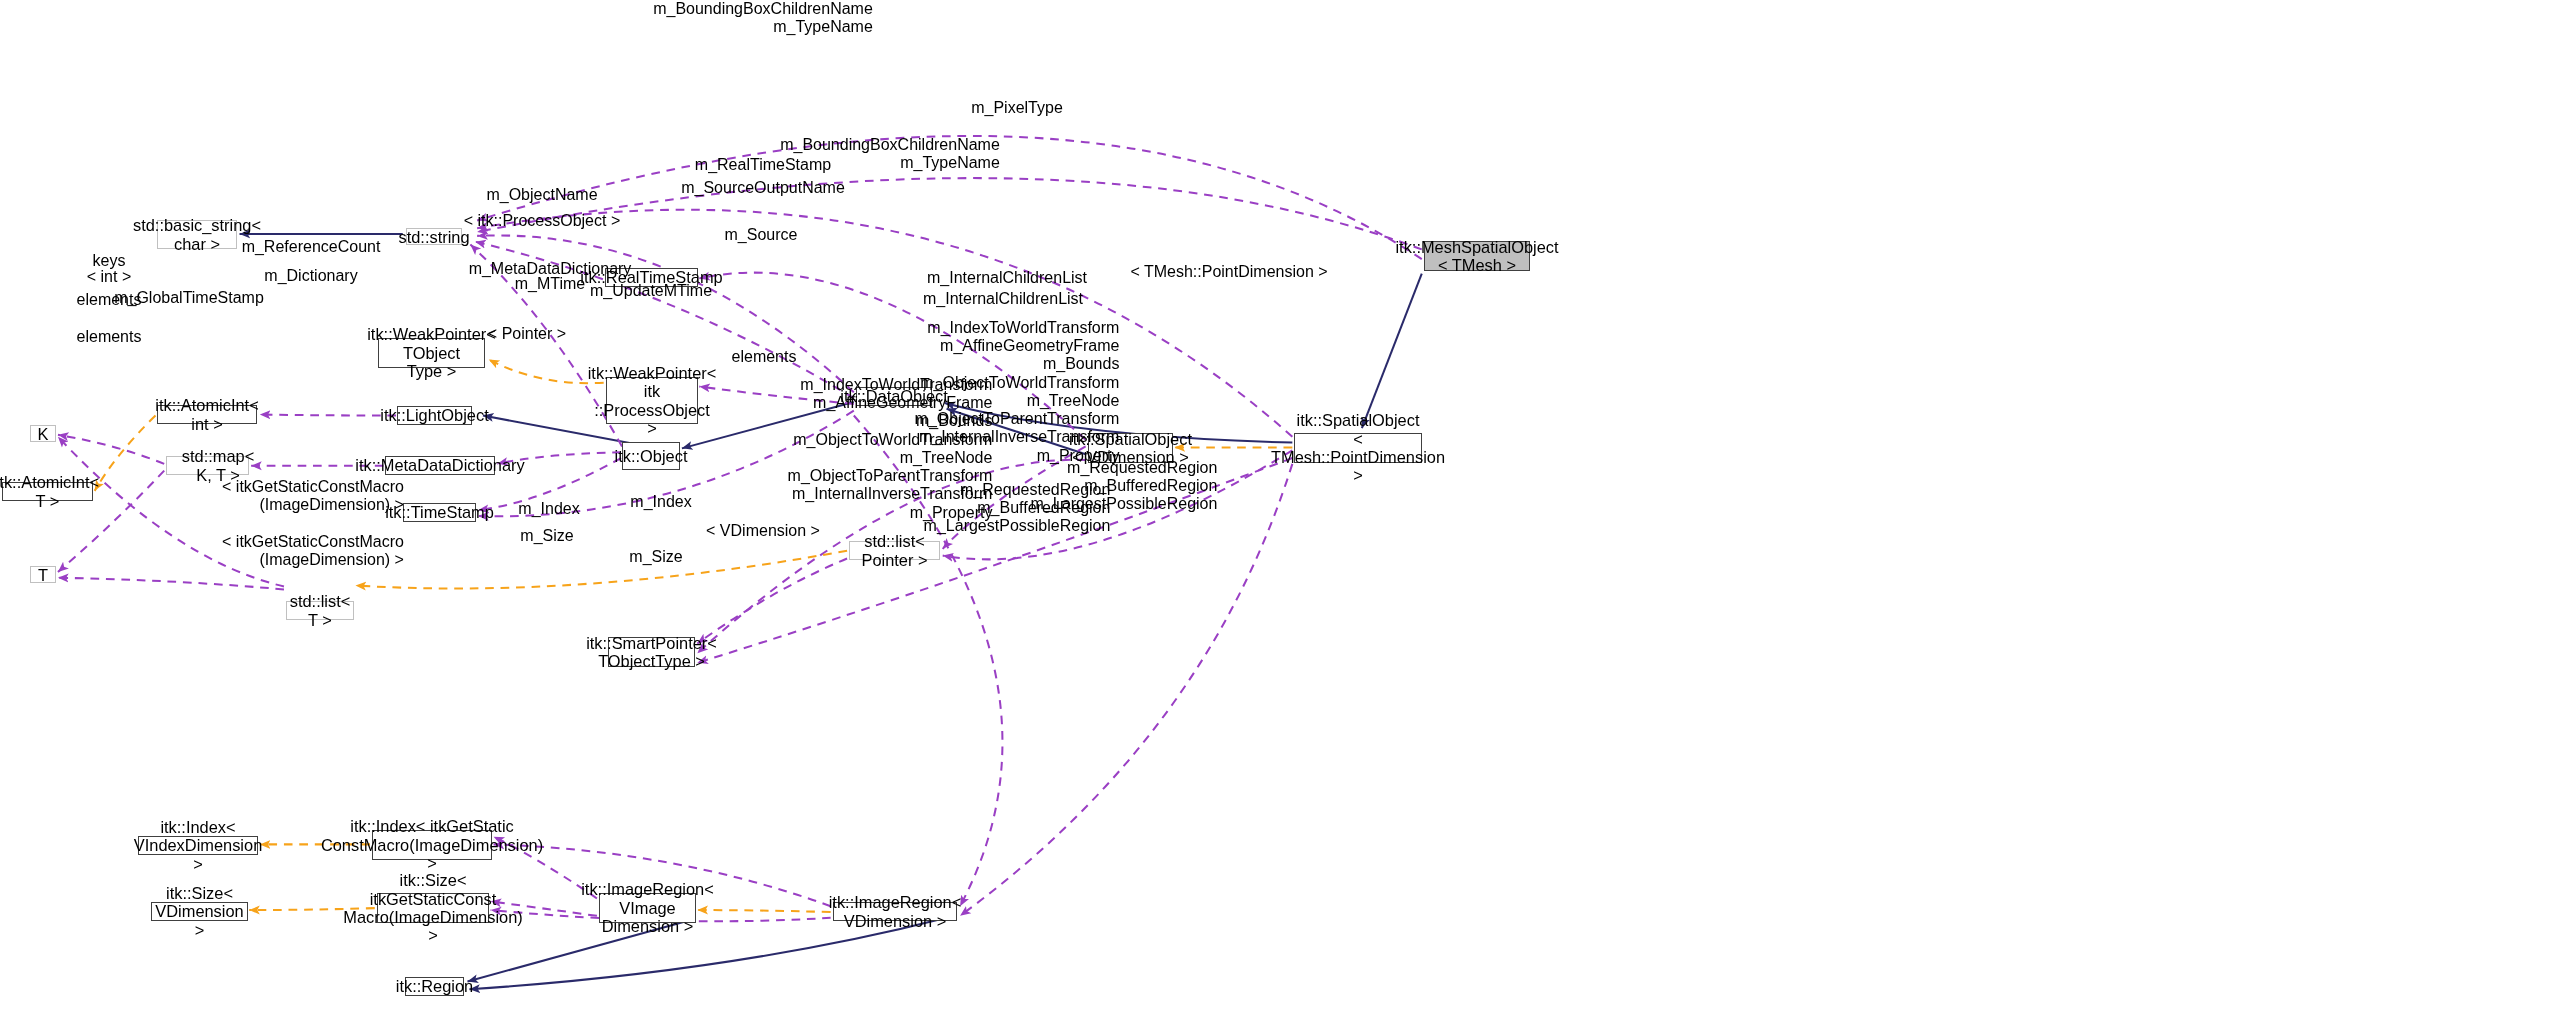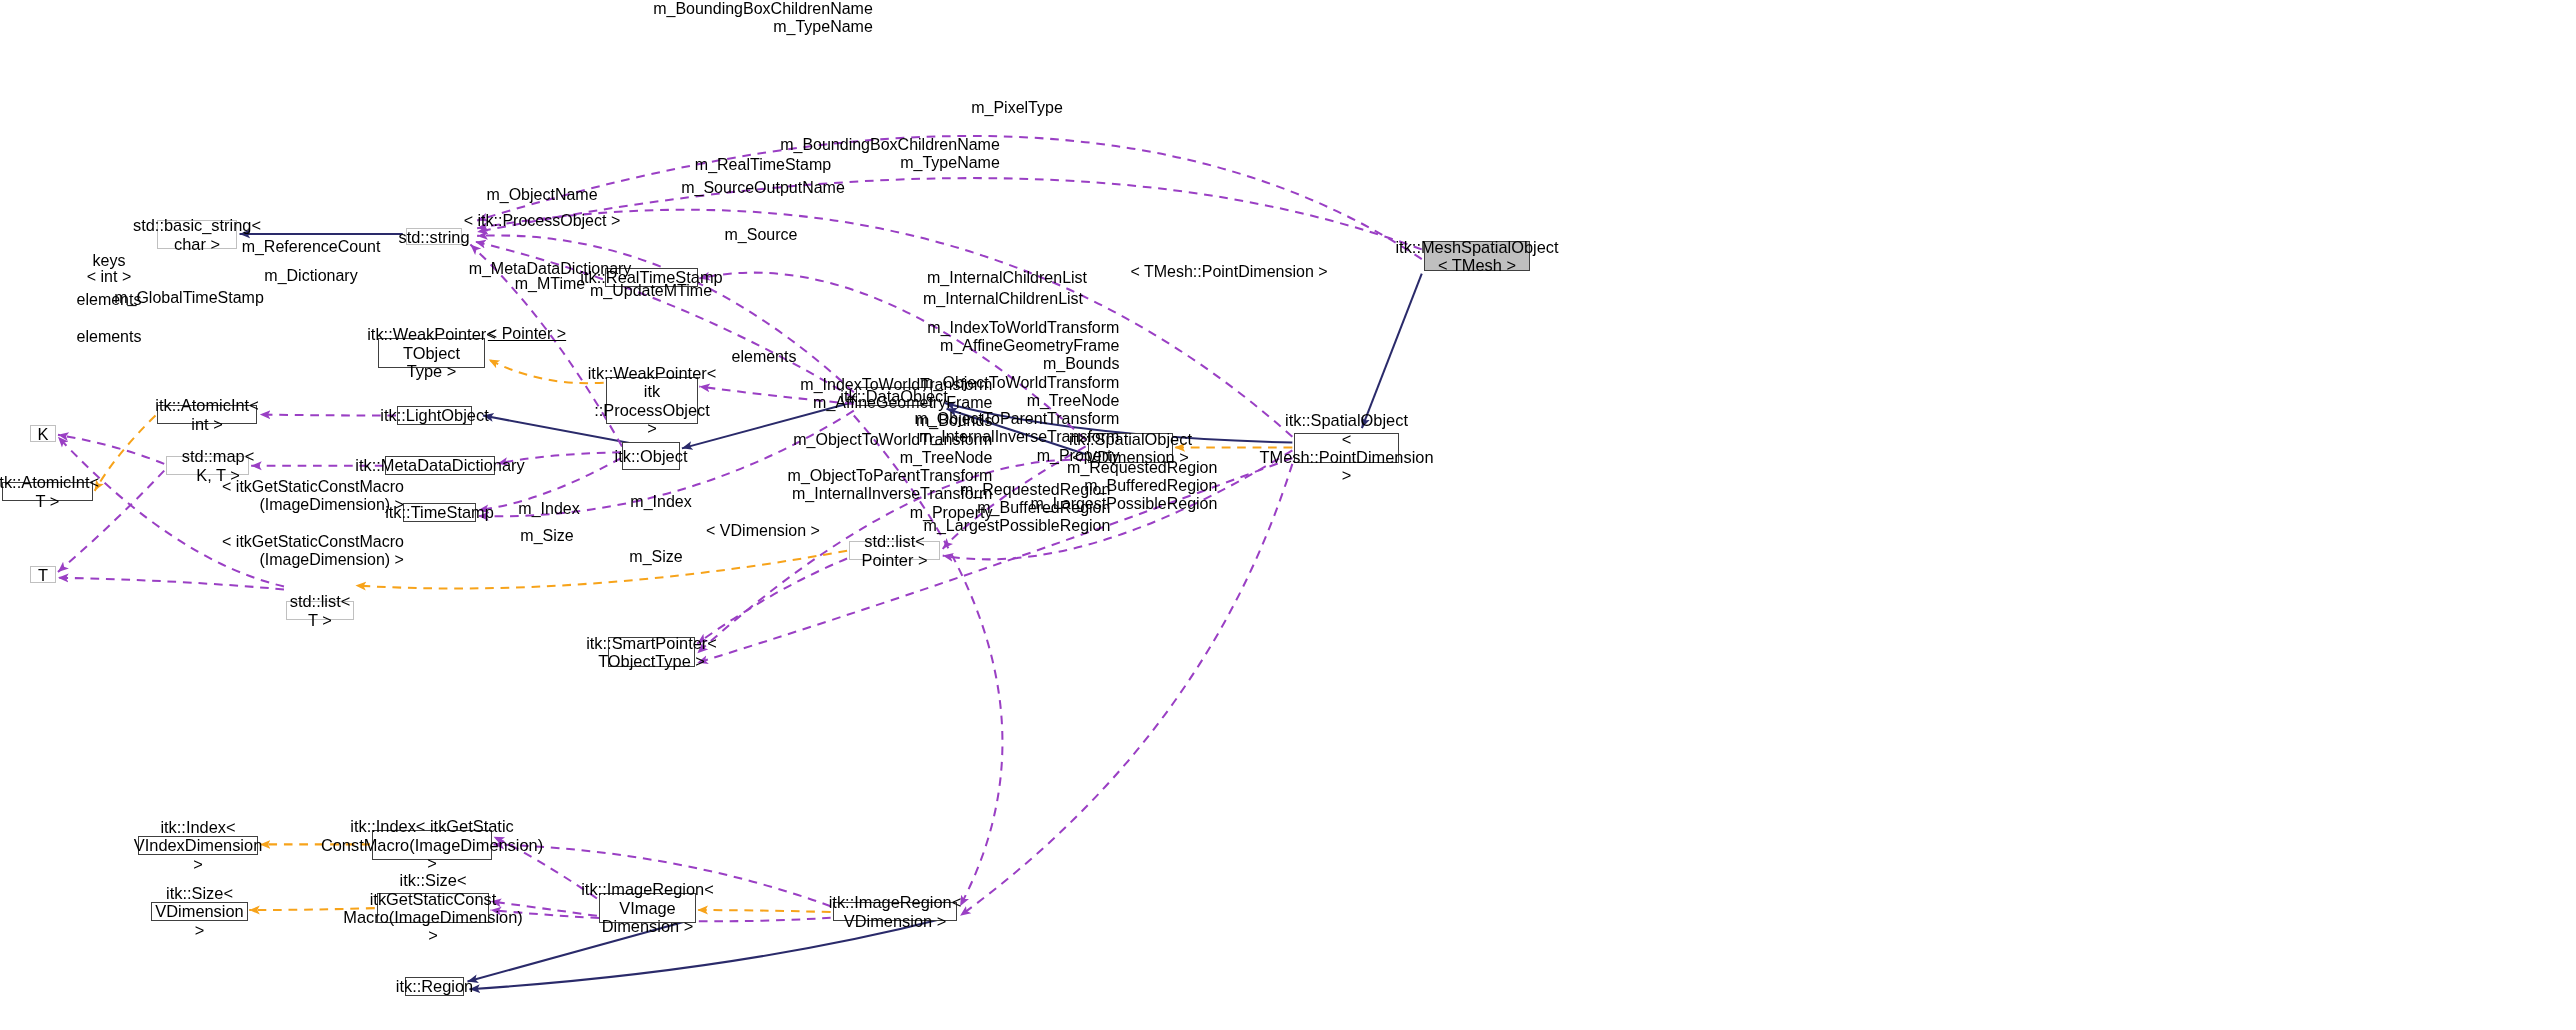--- a/index.html
+++ b/index.html
@@ -117,21 +117,21 @@
 ::ProcessObject &gt;</div>
       <div class="node solid" style="left: 157px; top: 405px; width: 100px; height: 19.3px;">itk::AtomicInt&lt; int &gt;</div>
       <div class="node solid" style="left: 397px; top: 406px; width: 75px; height: 19.3px;">itk::LightObject</div>
       <div class="node solid" style="left: 856px; top: 387px; width: 76px; height: 19.3px;">itk::DataObject</div>
       <div class="node light" style="left: 30px; top: 425px; width: 26px; height: 17.4px;">K</div>
       <div class="node solid" style="left: 622px; top: 442px; width: 58px; height: 28px;">itk::Object</div>
       <div class="node light" style="left: 166px; top: 456px; width: 83px; height: 19.3px; padding-left: 25px;">std::map&lt; K, T &gt;</div>
       <div class="node solid" style="left: 385px; top: 456px; width: 110px; height: 19.3px;">itk::MetaDataDictionary</div>
       <div class="node solid" style="left: 1088px; top: 433px; width: 85px; height: 30px;">itk::SpatialObject
 &lt; VDimension &gt;</div>
-      <div class="node solid" style="left: 1294px; top: 433px; width: 105px; height: 30px;">itk::SpatialObject
+      <div class="node solid" style="left: 1294px; top: 433px; width: 128px; height: 30px;">itk::SpatialObject
 &lt; TMesh::PointDimension &gt;</div>
       <div class="node solid" style="left: 1.9px; top: 482px; width: 91px; height: 19.3px;">itk::AtomicInt&lt; T &gt;</div>
       <div class="node solid" style="left: 403px; top: 503px; width: 73px; height: 19.3px;">itk::TimeStamp</div>
       <div class="node highlight" style="left: 1424px; top: 241px; width: 106px; height: 30px;">itk::MeshSpatialObject
 &lt; TMesh &gt;</div>
       <div class="node light" style="left: 30px; top: 566px; width: 26px; height: 17.4px;">T</div>
       <div class="node light" style="left: 849px; top: 541px; width: 91px; height: 19.3px;">std::list&lt; Pointer &gt;</div>
       <div class="node light" style="left: 286px; top: 577px; width: 68px; height: 19.3px; margin-top: 24px;">std::list&lt; T &gt;</div>
       <div class="node solid" style="left: 608px; top: 637px; width: 87px; height: 30px;">itk::SmartPointer&lt;
 TObjectType &gt;</div>
@@ -163,21 +163,21 @@
       <div class="edge-label" style="left: 311px; top: 267px;">m_Dictionary</div>
       <div class="edge-label" style="left: 550px; top: 260px;">m_MetaDataDictionary</div>
       <div class="edge-label" style="left: 550px; top: 275px;">m_MTime</div>
       <div class="edge-label" style="left: 109px; top: 291px;">elements</div>
       <div class="edge-label" style="left: 189px; top: 289px;">m_GlobalTimeStamp</div>
       <div class="edge-label" style="left: 651px; top: 282px;">m_UpdateMTime</div>
       <div class="edge-label" style="left: 1007px; top: 269px;">m_InternalChildrenList</div>
       <div class="edge-label" style="left: 1229px; top: 263px;">&lt; TMesh::PointDimension &gt;</div>
       <div class="edge-label" style="left: 1003px; top: 290px;">m_InternalChildrenList</div>
       <div class="edge-label" style="left: 109px; top: 328px;">elements</div>
-      <div class="edge-label" style="left: 527px; top: 325px; text-decoration: underline;">&lt; Pointer &gt;</div>
+      <div class="edge-label" style="left: 527px; top: 325px;">&lt; Pointer &gt;</div>
       <div class="edge-label" style="left: 1017px; top: 319px;">m_IndexToWorldTransform
 m_AffineGeometryFrame
 m_Bounds
 m_ObjectToWorldTransform
 m_TreeNode
 m_ObjectToParentTransform
 m_InternalInverseTransform
 m_Property</div>
       <div class="edge-label" style="left: 764px; top: 348px;">elements</div>
       <div class="edge-label" style="left: 890px; top: 376px;">m_IndexToWorldTransform

